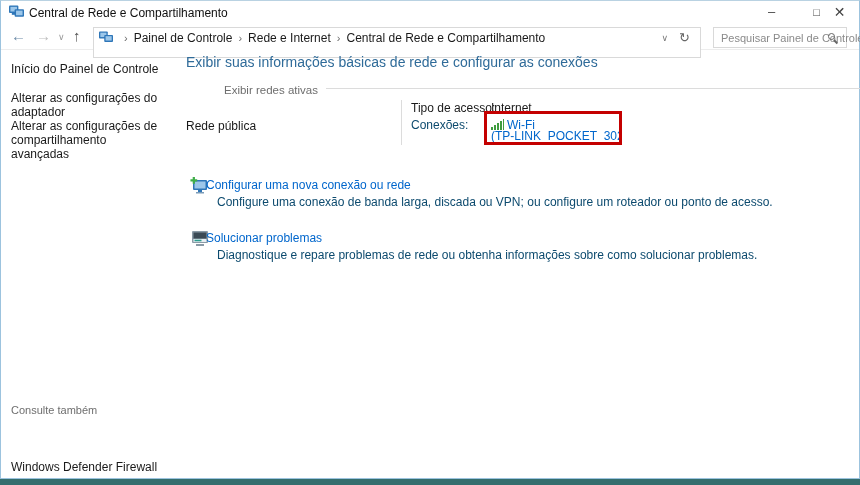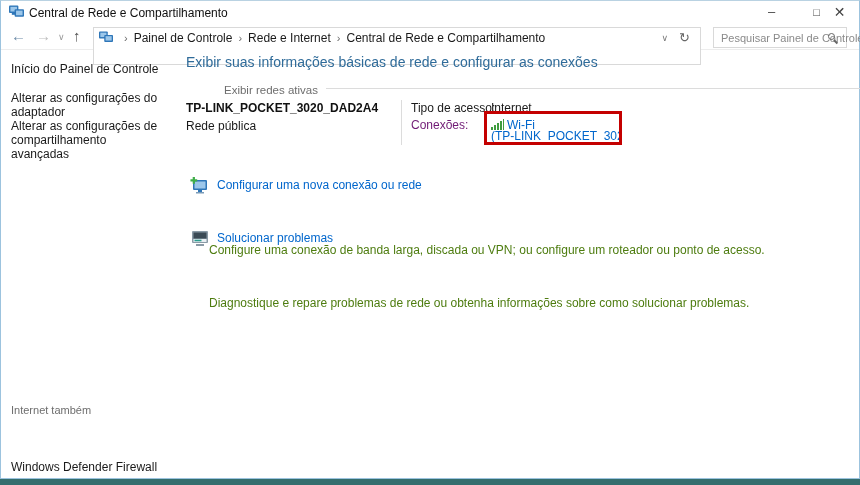--- a/index.html
+++ b/index.html
@@ -18,21 +18,21 @@
   .btn-min { left:748px; } .btn-max { left:793px; font-size:11px; } .btn-close { left:816px; font-size:14px; }
 
   
   .toolbar { position:absolute; left:0; top:23px; width:858px; height:26px; background:#fff;
              border-bottom:1px solid #ededed; }
   .nav-glyph { position:absolute; top:3px; font-size:15px; }
   .back { left:10px; color:#6d8ca8; }
   .fwd { left:35px; color:#bdbdbd; }
   .navchev { left:57px; top:8px; font-size:9px; color:#999; }
   .up { left:72px; color:#555; }
-  .addressbar { position:absolute; left:92px; top:3px; width:608px; height:38px; background:#fff;
+  .addressbar { position:absolute; left:92px; top:3px; width:608px; height:31px; background:#fff;
                 border:1px solid #d9d9d9; }
   .addr-icon { position:absolute; left:5px; top:3px; width:14px; height:13px; }
   .crumbs { position:absolute; left:24px; top:3px; font-size:12px; color:#1a1a1a; white-space:nowrap; }
   .crumb-sep { color:#6a6a6a; padding:0 6px; font-size:11px; }
   .addr-chevron { position:absolute; right:32px; top:5px; font-size:9px; color:#777; }
   .refresh-icon { position:absolute; right:10px; top:2px; font-size:13px; color:#666; }
   .searchbox { position:absolute; left:712px; top:3px; width:134px; height:21px; background:#fff;
                border:1px solid #d9d9d9; }
   .search-ph { position:absolute; left:7px; top:4px; font-size:11px; color:#8a8a8a; white-space:nowrap; }
   .mag { position:absolute; right:8px; top:5px; width:10px; height:10px; }
@@ -49,34 +49,34 @@
   .section { position:absolute; left:185px; width:660px; height:16px;margin-left:38px; }
   .section .rule { position:absolute; left:0; right:0; top:8px; height:1px; background:#dcdcdc; }
   .section .lbl { position:relative; background:#fff; padding-right:8px; font-size:11.5px; color:#6e6e6e; }
   .sec-active { top:79px; } .sec-change { top:156px; }
 
   .net-name { position:absolute; left:185px; top:100px; font-size:12px; font-weight:bold; color:#111; }
   .net-type { position:absolute; left:185px; top:118px; font-size:12px; color:#1a1a1a; }
   .vdivider { position:absolute; left:400px; top:99px; width:1px; height:45px; background:#dcdcdc; }
   .acc-lbl { position:absolute; left:410px; top:100px; font-size:12px; color:#1a1a1a; }
   .acc-val { position:absolute; left:490px; top:100px; font-size:12px; color:#1a1a1a; }
-  .con-lbl { position:absolute; left:410px; top:117px; font-size:12px; color:#701a75; }
+  .con-lbl { position:absolute; left:410px; top:117px; font-size:12px; color:#0c4a6e; }
   .red-box { position:absolute; left:483px; top:110px; width:138px; height:34px;
              border:3px solid #c40000; overflow:hidden; }
   .wifi-row { position:absolute; left:4px; top:1px; white-space:nowrap; }
   .wifi-icon { display:inline-block; width:13px; height:11px; position:relative; top:1px; margin-right:3px; }
   .wifi-icon i { position:absolute; bottom:0; width:2px; background:#3f9c3f; display:block; }
   .link { color:#0066cc; font-size:12px; text-decoration:none; cursor:pointer; }
   .wifi-line2 { position:absolute; left:4px; top:15px; white-space:nowrap; }
 
   .task-icon { position:absolute; left:189px; width:20px; height:18px; }
   .t1 { top:176px; } .t2 { top:229px; }
-  .task-link { position:absolute; left:216px; font-size:12px; }
+  .task-link { position:absolute; left:205px; font-size:12px; }
   .tl1 { top:177px; } .tl2 { top:230px; }
-  .task-desc { position:absolute; left:208px; max-width:565px; font-size:12px; color:#4d7c0f; line-height:14.5px;margin-top:48px; }
+  .task-desc { position:absolute; left:216px; max-width:565px; font-size:12px; color:#0c4a6e; line-height:14.5px; }
   .td1 { top:194px; } .td2 { top:247px; }
 
   .mon-body { fill:#2e76b8; } .mon-screen { fill:#9cc7ea; }
 </style>
 </head>
 <body>
 
 <div class="page">
   <div class="window">
 
@@ -120,31 +120,30 @@
             <span class="lens"></span>
             <span class="handle"></span>
           </span>
       </div>
     </div>
 
     <div class="side-item" style="top:61px">Início do Painel de Controle</div>
     <div class="side-item" style="top:90px">Alterar as configurações do adaptador</div>
     <div class="side-item" style="top:118px">Alterar as configurações de compartilhamento avançadas</div>
 
-    <div class="see-also-h">Internet também</div>
+    <div class="see-also-h">Consulte também</div>
     <div class="side-item sa3">Windows Defender Firewall</div>
 
     <div class="heading">Exibir suas informações básicas de rede e configurar as conexões</div>
 
     <div class="section sec-active">
       <div class="rule"></div>
       <span class="lbl">Exibir redes ativas</span>
     </div>
 
-    <div class="net-name">TP-LINK_POCKET_3020_DAD2A4</div>
     <div class="net-type">Rede pública</div>
     <div class="vdivider"></div>
     <div class="acc-lbl">Tipo de acesso:</div>
     <div class="acc-val">Internet</div>
     <div class="con-lbl">Conexões:</div>
 
     <div class="red-box">
       <span class="wifi-row">
         <span class="wifi-icon">
           <i style="left:0;height:3px"></i><i style="left:3px;height:5px"></i><i style="left:6px;height:7px"></i><i style="left:9px;height:9px"></i><i style="left:12px;height:11px;width:1px"></i>

